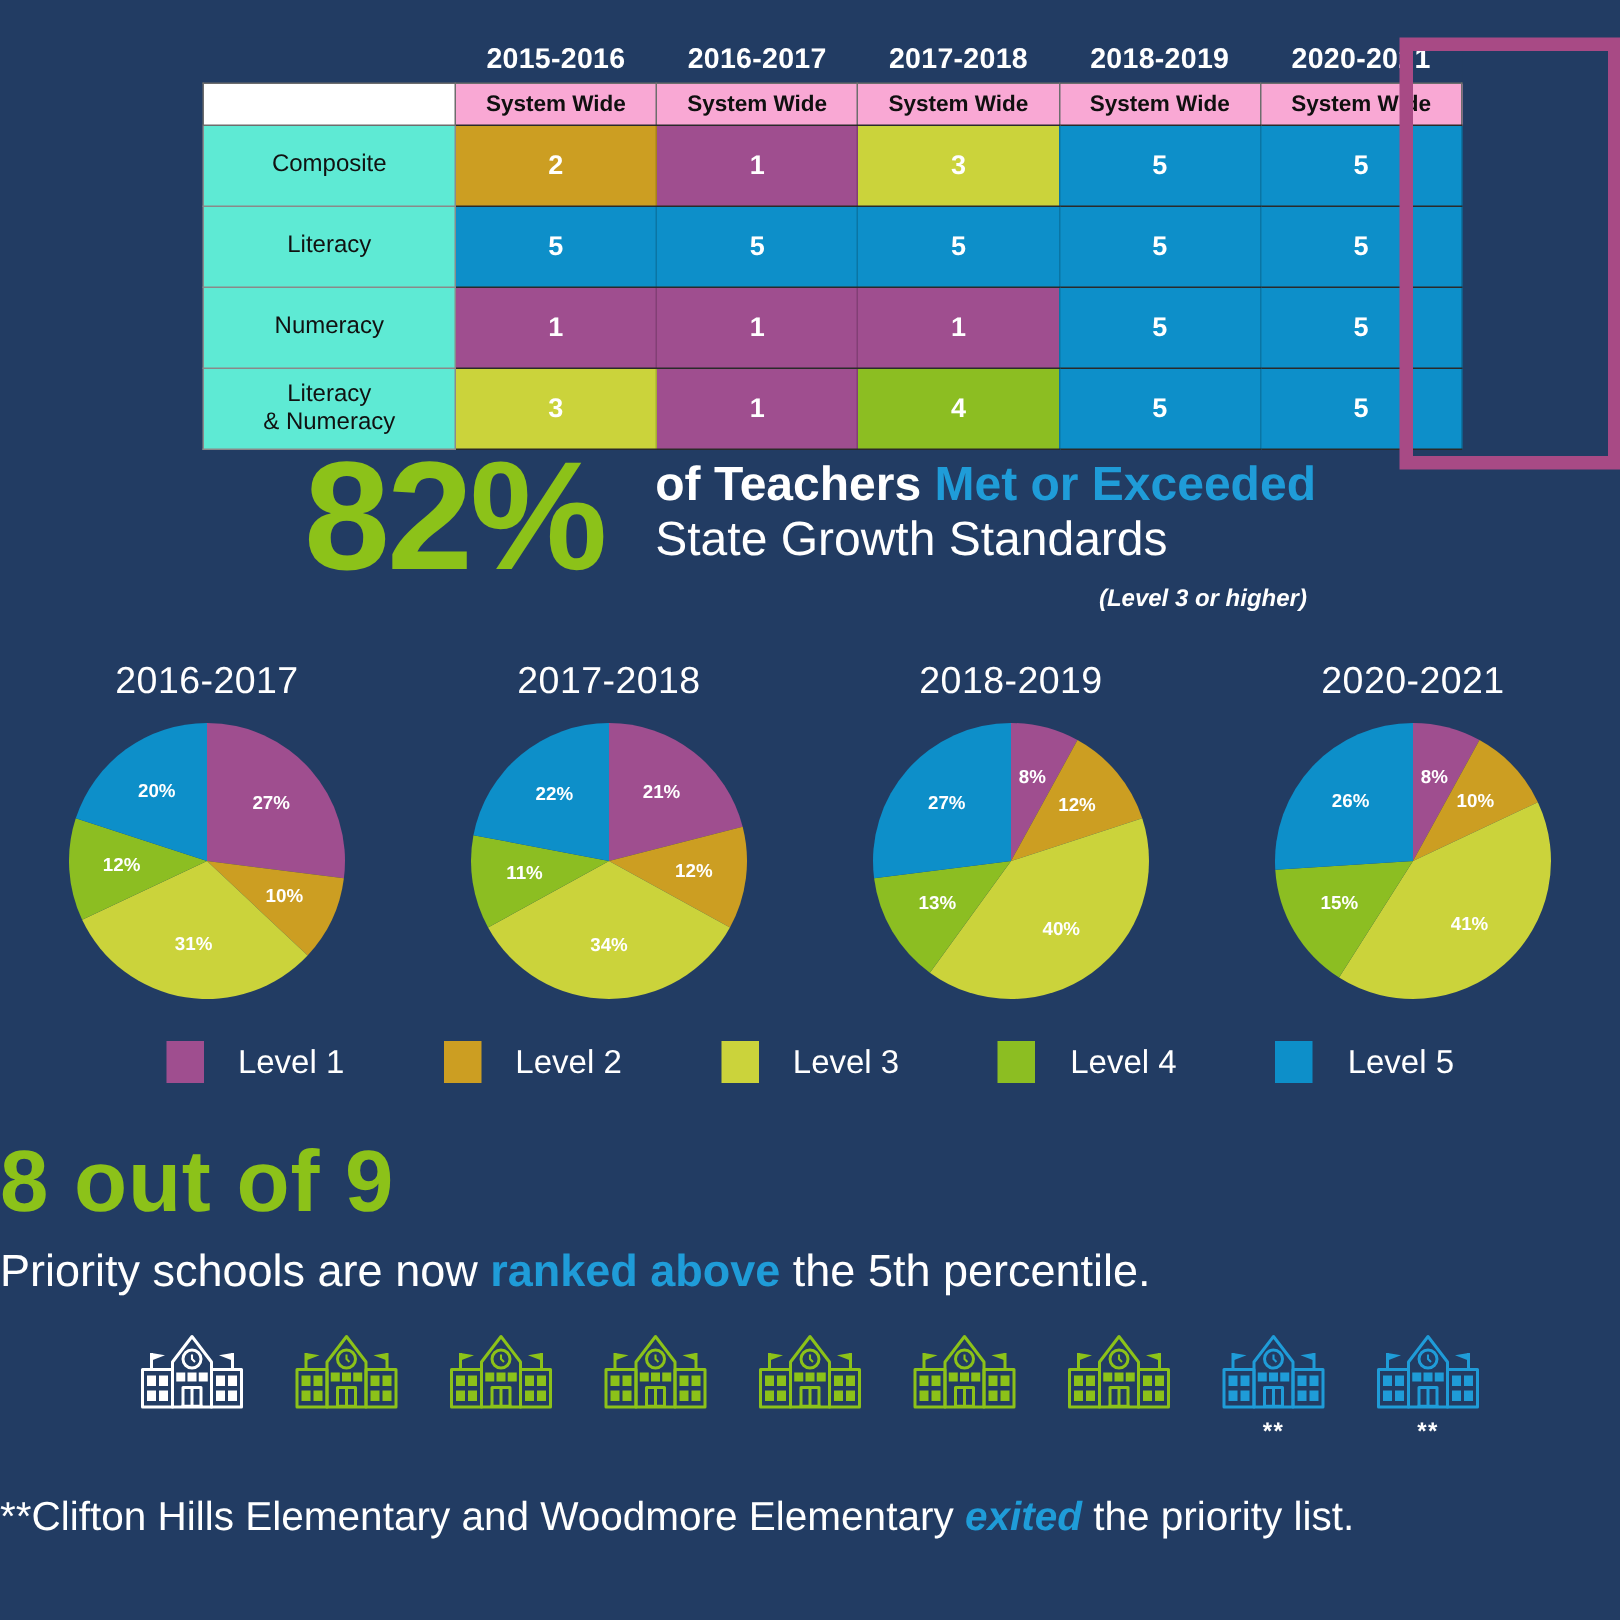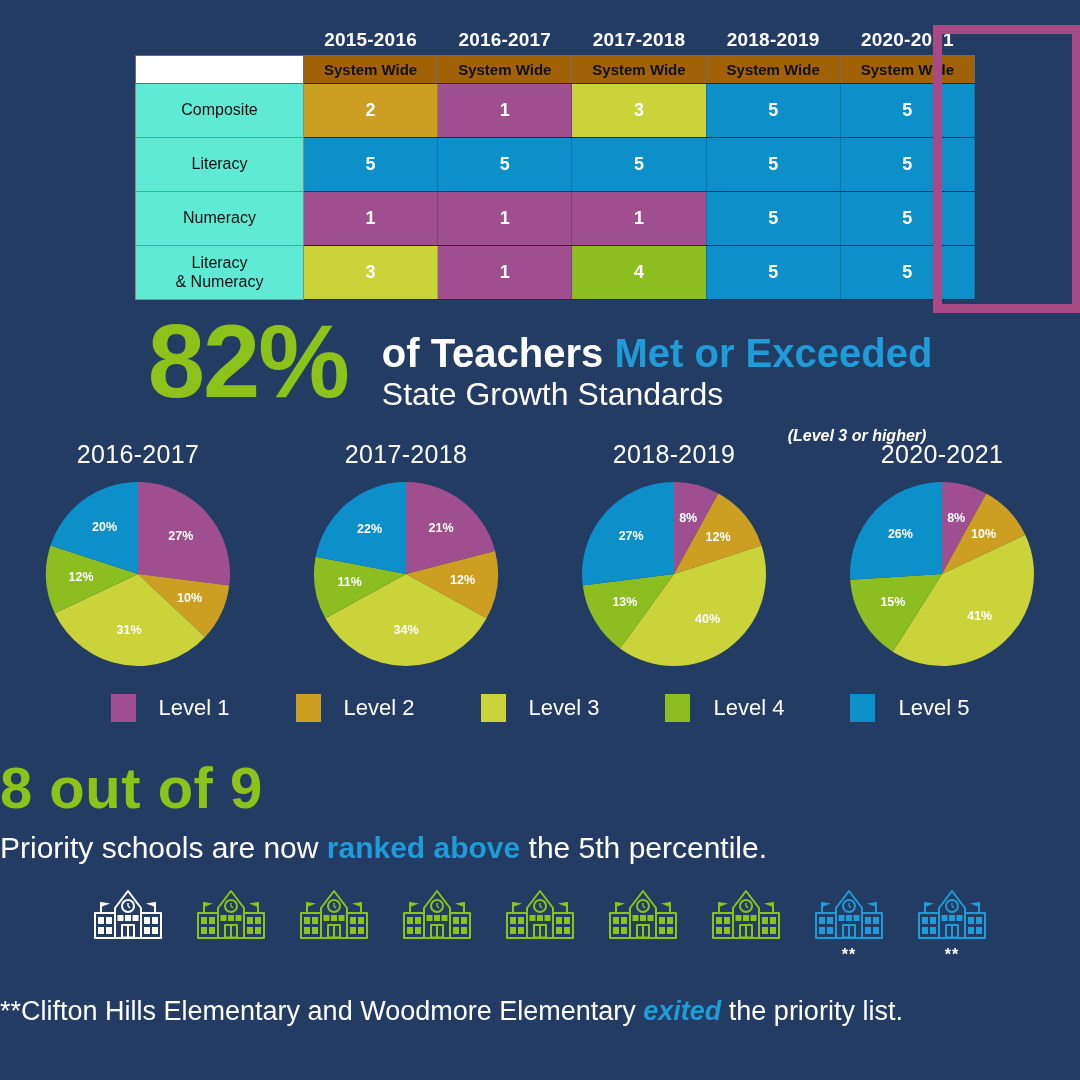--- a/index.html
+++ b/index.html
@@ -28,21 +28,21 @@
     color:#ffffff;
     background:#223c63;
     font-size:19px;
     font-weight:600;
     text-align:center;
     letter-spacing:.2px;
   }
   .corner-blank{background:#223c63;border:none;}
   .sys-cell{
     height:27px;
-    background:#a16207;
+    background:#f9a8d4;
     color:#101010;
     font-size:15px;
     font-weight:700;
     text-align:center;
     border:1px solid #6d6d6d;
     border-bottom:1px solid #2a2a2a;
   }
   .sys-blank{
     background:#ffffff;
     border:1px solid #6d6d6d;
@@ -82,25 +82,25 @@
     position:absolute; left:0; top:292px; width:1080px;
     display:flex; justify-content:center; align-items:flex-start;
   }
   #pct-inner{display:flex; align-items:flex-start; gap:34px;}
   #big-pct{
     color:#8cc219;
     font-size:103px;
     font-weight:800;
     line-height:.98;
     letter-spacing:-2px;
-    margin-top:20px;
+    margin-top:2px;
   }
   #pct-text{padding-top:12px;}
   .pct-line1{
-    color:#ffffff; font-size:40px; font-weight:600; line-height:1.16; white-space:nowrap;margin-top:26px;
+    color:#ffffff; font-size:32px; font-weight:600; line-height:1.16; white-space:nowrap;
   }
   .hl-blue{color:#1f9cd8; font-weight:800;}
   .pct-line2{
     color:#ffffff; font-size:32px; font-weight:500; line-height:1.16;
   }
   .pct-note{
     color:#ffffff; font-size:16px; font-style:italic; font-weight:600;
     text-align:right; margin-top:13px; padding-right:6px;
   }
 

